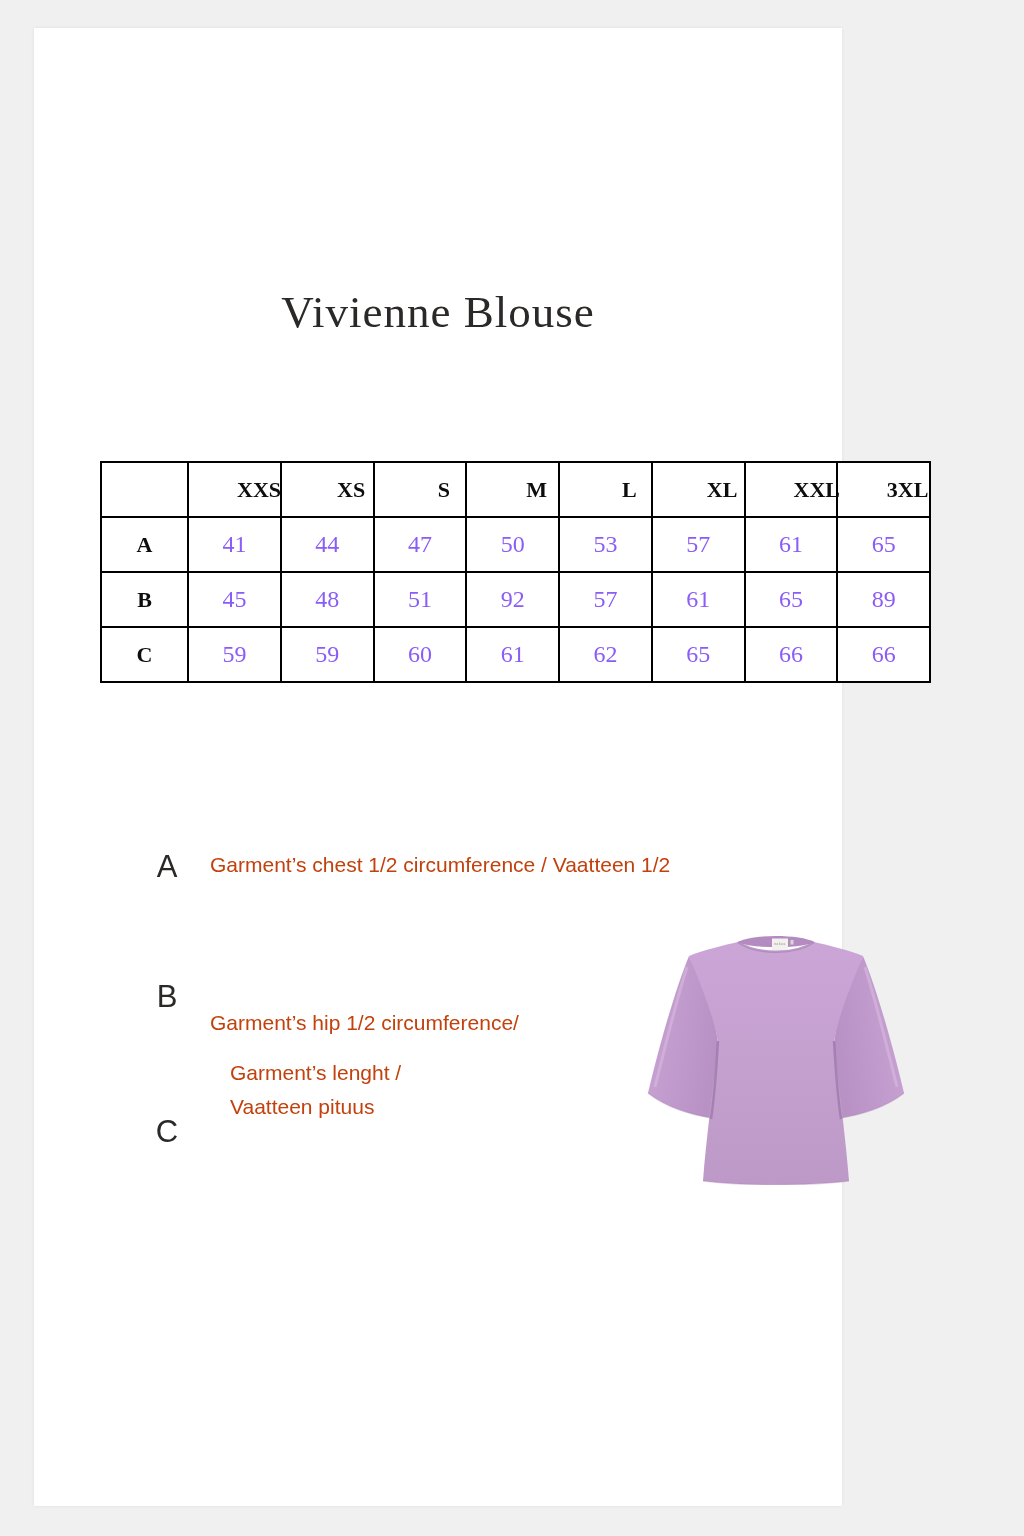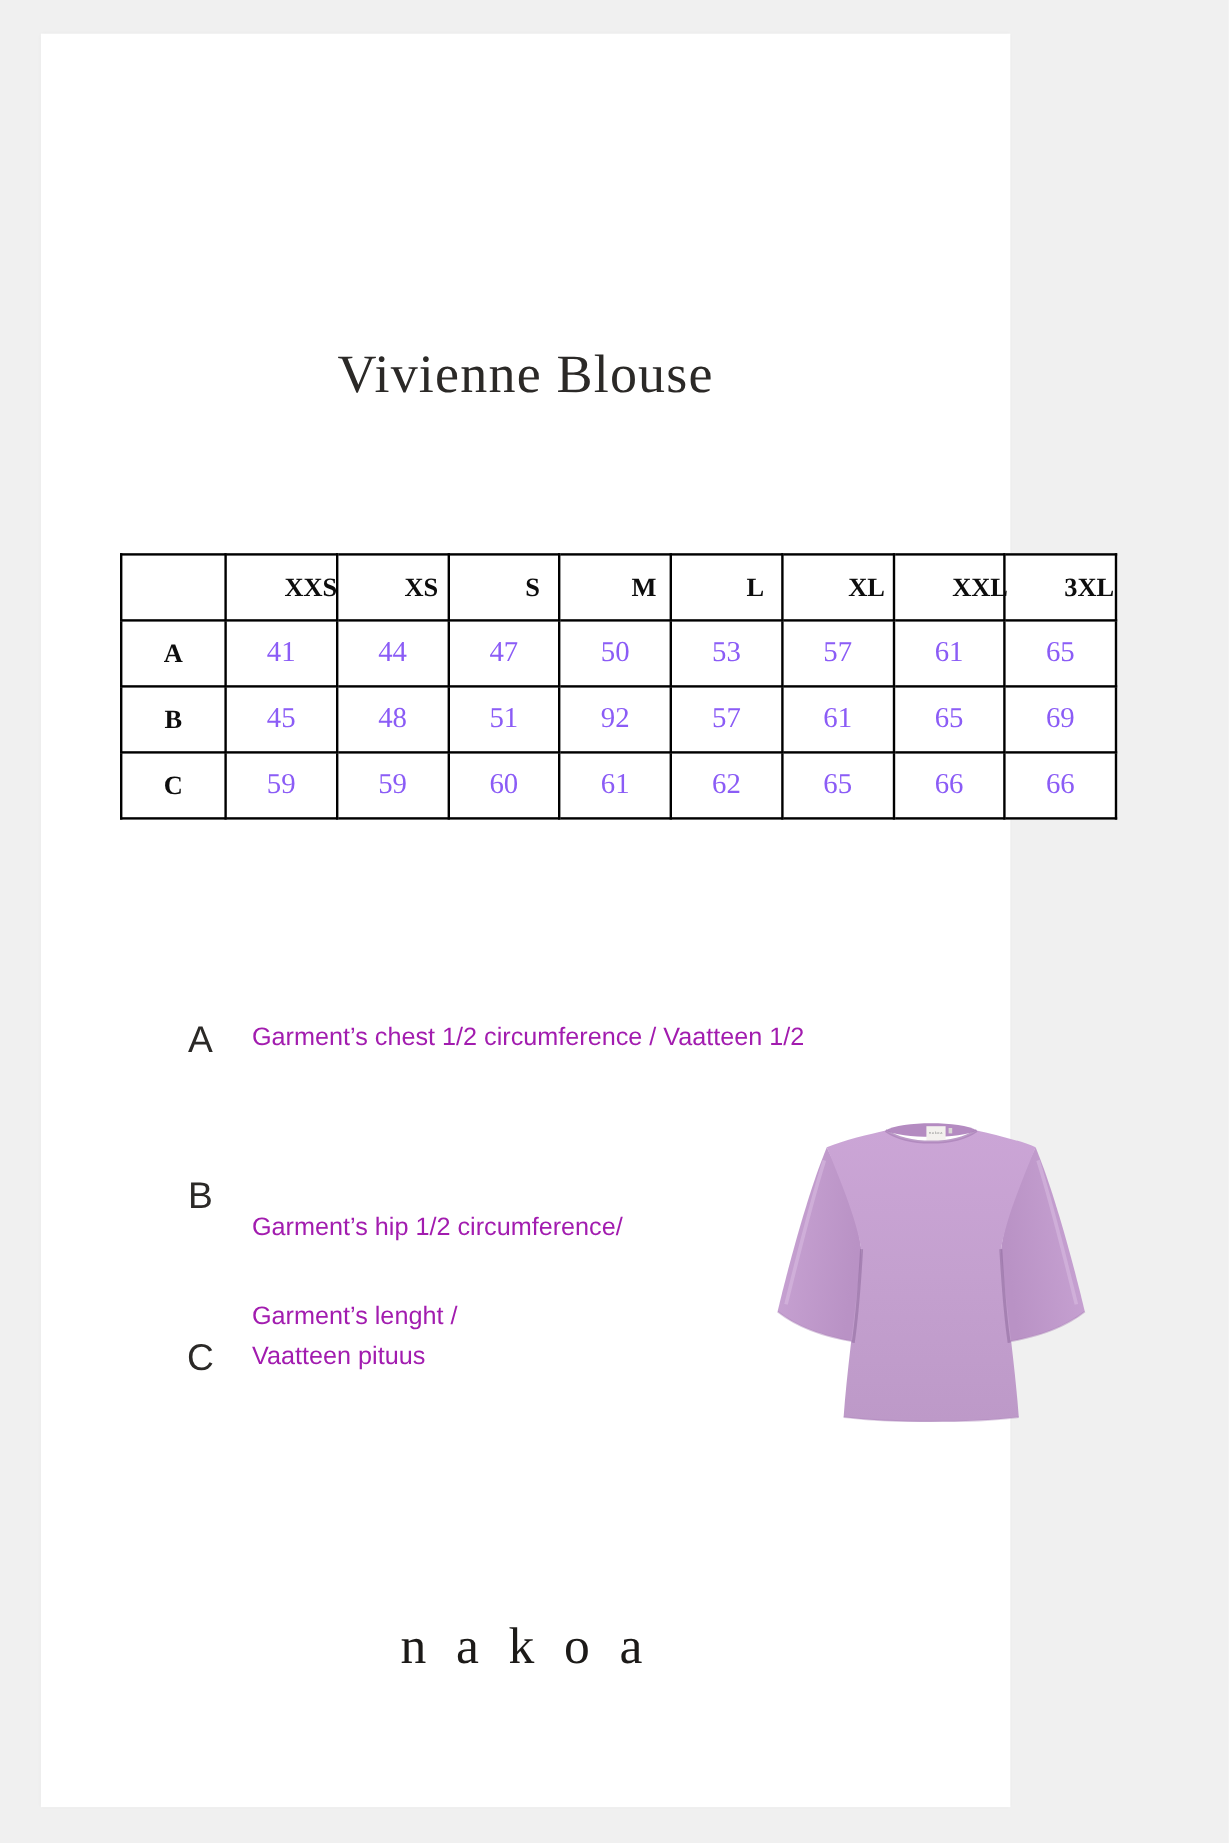--- a/index.html
+++ b/index.html
@@ -68,28 +68,28 @@
     font-weight: 400;
     line-height: 1;
     color: #2b2927;
   }
   .legend-text {
     position: absolute;
     left: 176px; width: 480px;
     font-family: "Liberation Sans", sans-serif;
     font-size: 21px;
     line-height: 34px;
-    color: #a21caf;
+    color: #c2410c;
   }
   #legend-letter-a { top: 823px; }
   #legend-text-a   { top: 820px; }
   #legend-letter-b { top: 953px; }
   #legend-text-b   { top: 947px; margin-top: 31px; }
   #legend-letter-c { top: 1088px; }
-  #legend-text-c   { top: 1052px; }
+  #legend-text-c   { top: 1028px; margin-left: 20px; }
   .product-photo {
     position: absolute;
     left: 611px; top: 907px;
     width: 262px; height: 250px;
   }
   .brand-logo {
     position: absolute;
     top: 1320px; left: 0; width: 100%;
     text-align: center;
     font-family: "Liberation Serif", serif;
@@ -145,21 +145,21 @@
         </tr>
         <tr>
           <td class="row-label">B</td>
           <td class="value">45</td>
           <td class="value">48</td>
           <td class="value">51</td>
           <td class="value">92</td>
           <td class="value">57</td>
           <td class="value">61</td>
           <td class="value">65</td>
-          <td class="value">69</td>
+          <td class="value">89</td>
         </tr>
         <tr>
           <td class="row-label">C</td>
           <td class="value">59</td>
           <td class="value">59</td>
           <td class="value">60</td>
           <td class="value">61</td>
           <td class="value">62</td>
           <td class="value">65</td>
           <td class="value">66</td>
@@ -221,15 +221,14 @@
     <path d="M 3,158 C 22,173 48,180 67,183" stroke="#a87fb6" stroke-width="1.5" fill="none" opacity="0.45"></path>
     <path d="M 259,158 C 240,173 214,180 195,183" stroke="#a87fb6" stroke-width="1.5" fill="none" opacity="0.45"></path>
 
     <path d="M 93,7 C 112,20 150,20 169,7" fill="none" stroke="#ab83b9" stroke-width="2.5" opacity="0.8"></path>
 
     <path d="M 42,32 C 30,70 18,120 10,152" stroke="#dcc0e4" stroke-width="3" fill="none" opacity="0.5"></path>
     <path d="M 220,32 C 232,70 244,120 252,152" stroke="#dcc0e4" stroke-width="3" fill="none" opacity="0.5"></path>
     <path d="M 58,246 C 100,251 162,251 204,246" stroke="#aa82b8" stroke-width="1.5" fill="none" opacity="0.35"></path>
   </svg>
 
-  <div class="brand-logo">n a k o a</div>
 
 </div>
 
 </body></html>

